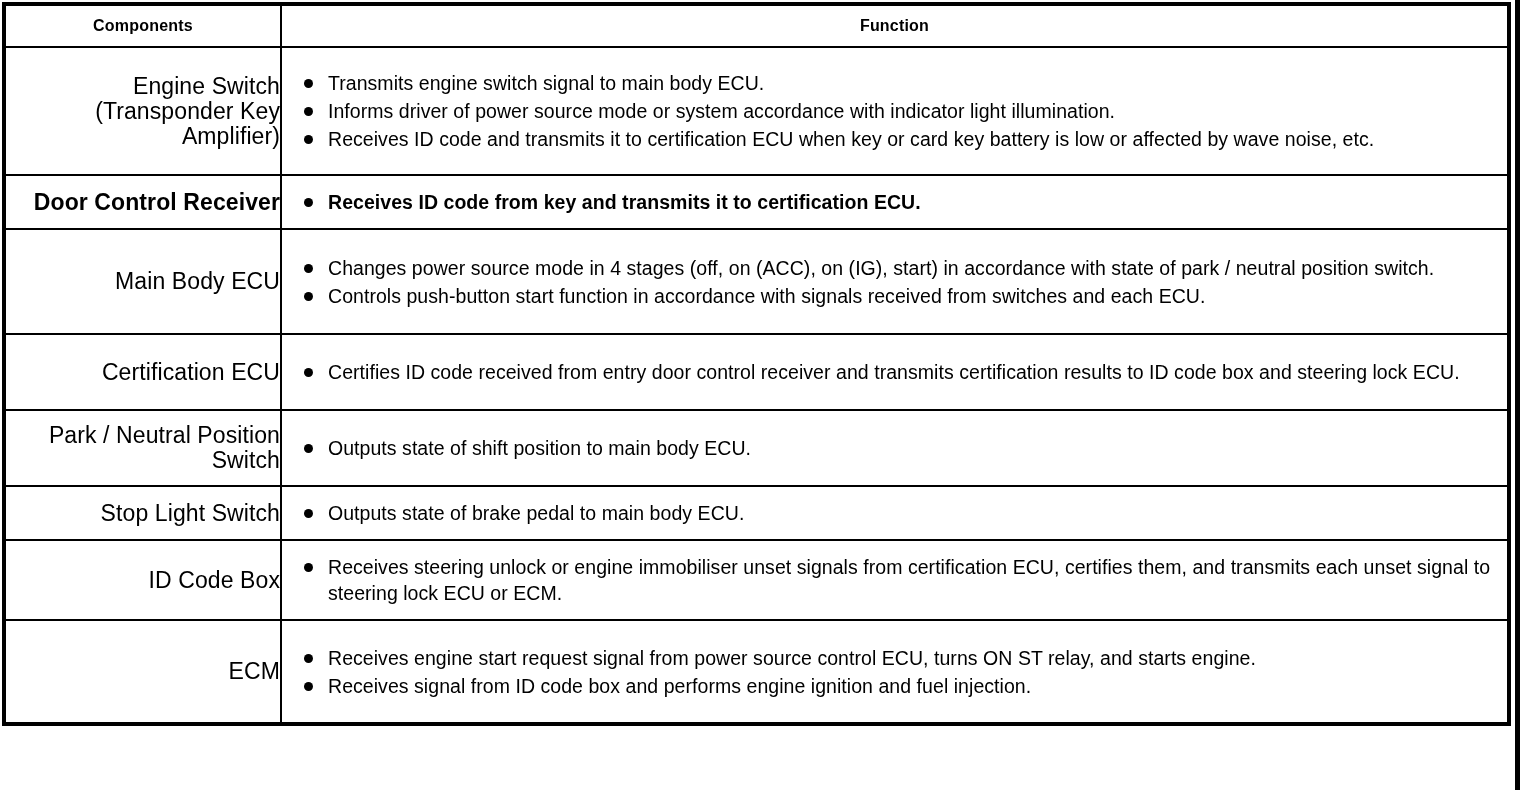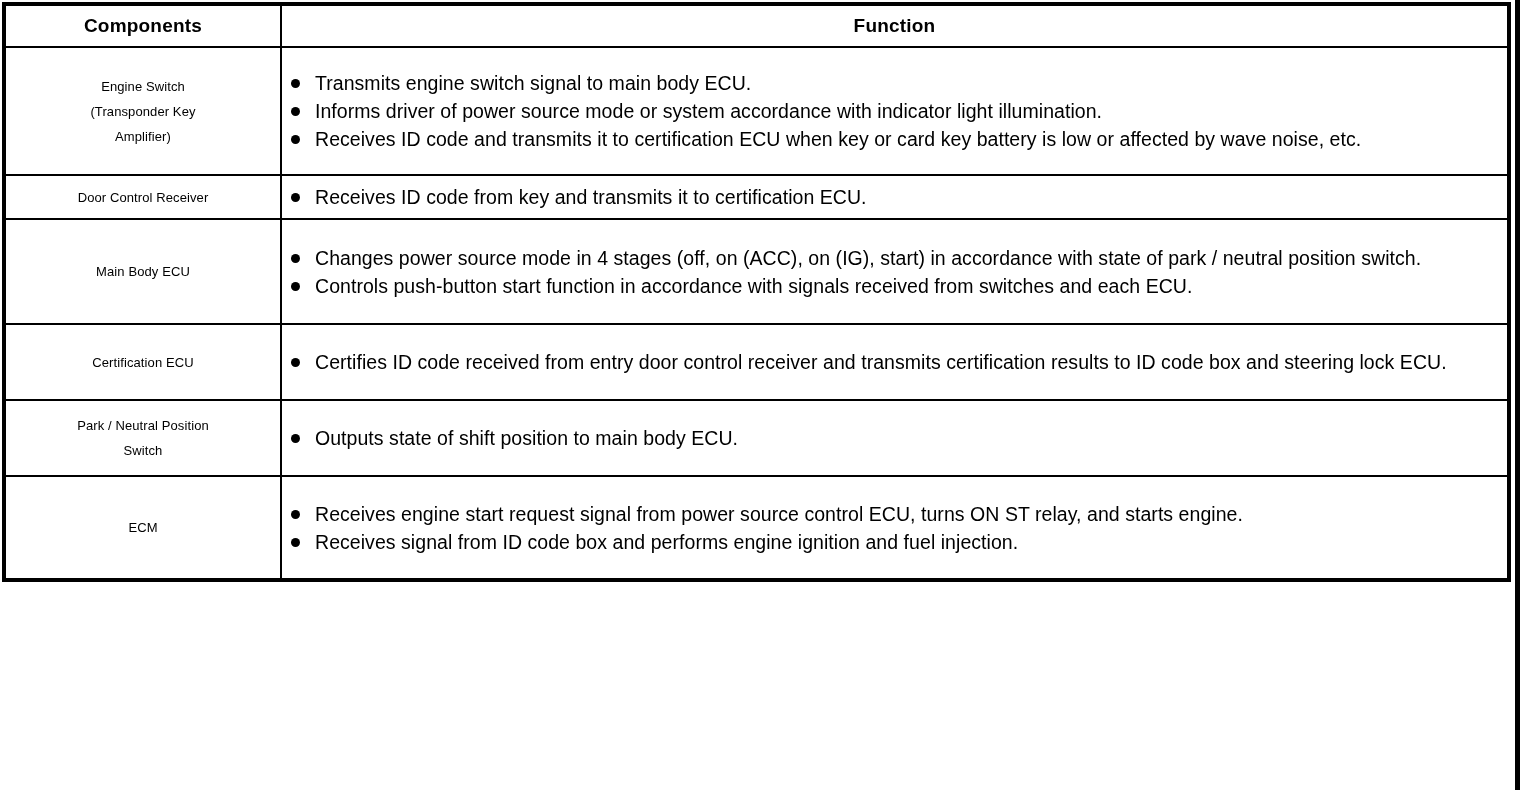--- a/index.html
+++ b/index.html
@@ -51,44 +51,44 @@
     border: 4px solid #000;
   }
 
   col.col-component { width: 277px; }
   col.col-function  { width: 1228px; }
 
   
   .hdr-cell {
     text-align: center;
     font-weight: bold;
-    font-size: 19px;
+    font-size: 16px;
     letter-spacing: 0.2px;
     height: 40px;
     line-height: 40px;
     white-space: nowrap;
   }
 
   
   .comp-cell {
-    text-align: center;
-    font-size: 13px;
+    text-align: right;
+    font-size: 23px;
     line-height: 25px;
     padding: 6px 8px;
     letter-spacing: 0.1px;
   }
   .comp-cell .comp-line { display: block; }
 
   
   .func-cell {
     padding: 7px 14px 7px 20px;
   }
   ul.bullets {
     list-style: none;
-    margin: 0;
+    margin: 13px;
     padding: 0;
   }
   ul.bullets > li {
     position: relative;
     padding-left: 33px;
     font-size: 19.5px;
     line-height: 26px;
     margin: 0 0 2px 0;
     letter-spacing: 0.05px;
   }
@@ -101,21 +101,21 @@
     width: 9px;
     height: 9px;
     border-radius: 50%;
     background: #000;
   }
 
   
   tr.row-engine-switch   td { height: 126px; }
   tr.row-key             td { height: 45px;  }
   tr.row-indoor-osc      td { height: 42px;  }
-  tr.row-door-receiver   td { height: 42px;  }
+  tr.row-door-receiver   td { height: 42px; font-weight: bold;  }
   tr.row-main-body-ecu   td { height: 103px; }
   tr.row-certification   td { height: 74px;  }
   tr.row-park-neutral    td { height: 74px;  }
   tr.row-stop-light      td { height: 42px;  }
   tr.row-id-code-box     td { height: 74px;  }
   tr.row-ecm             td { height: 101px; }
 </style>
 </head>
 <body>
 
@@ -185,20 +185,40 @@
           <td class="comp-cell">
             <span class="comp-line">Park / Neutral Position</span>
             <span class="comp-line">Switch</span>
           </td>
           <td class="func-cell">
             <ul class="bullets">
               <li>Outputs state of shift position to main body ECU.</li>
             </ul>
           </td>
         </tr>
+        <tr class="row-stop-light">
+          <td class="comp-cell">
+            <span class="comp-line">Stop Light Switch</span>
+          </td>
+          <td class="func-cell">
+            <ul class="bullets">
+              <li>Outputs state of brake pedal to main body ECU.</li>
+            </ul>
+          </td>
+        </tr>
+        <tr class="row-id-code-box">
+          <td class="comp-cell">
+            <span class="comp-line">ID Code Box</span>
+          </td>
+          <td class="func-cell">
+            <ul class="bullets">
+              <li>Receives steering unlock or engine immobiliser unset signals from certification ECU, certifies them, and transmits each unset signal to steering lock ECU or ECM.</li>
+            </ul>
+          </td>
+        </tr>
         <tr class="row-ecm">
           <td class="comp-cell">
             <span class="comp-line">ECM</span>
           </td>
           <td class="func-cell">
             <ul class="bullets">
               <li>Receives engine start request signal from power source control ECU, turns ON ST relay, and starts engine.</li>
               <li>Receives signal from ID code box and performs engine ignition and fuel injection.</li>
             </ul>
           </td>

